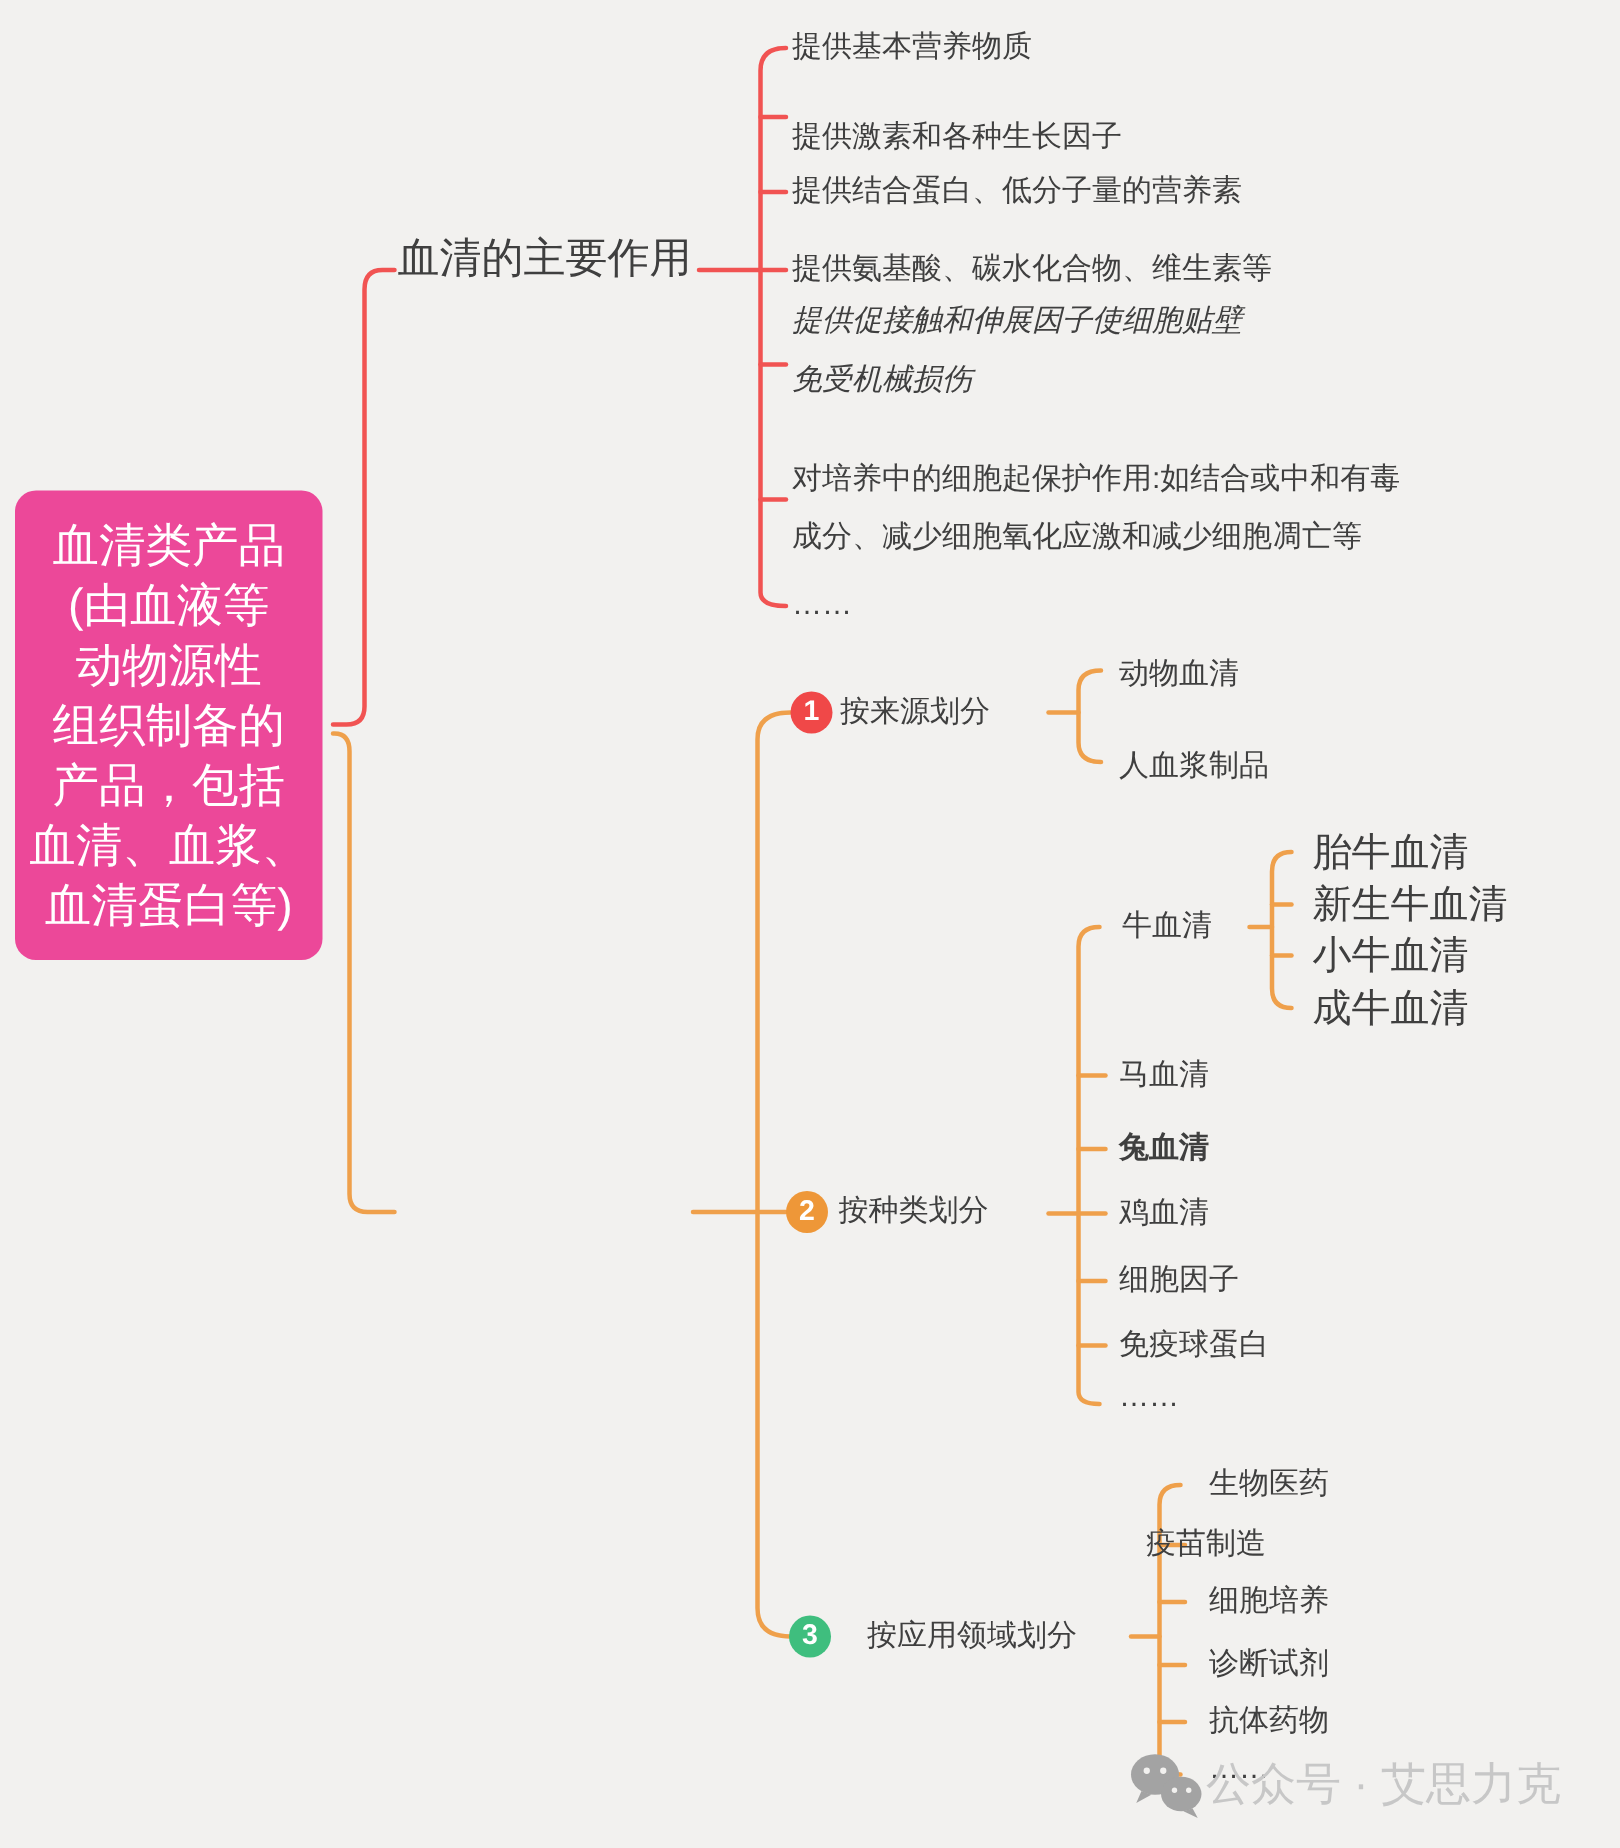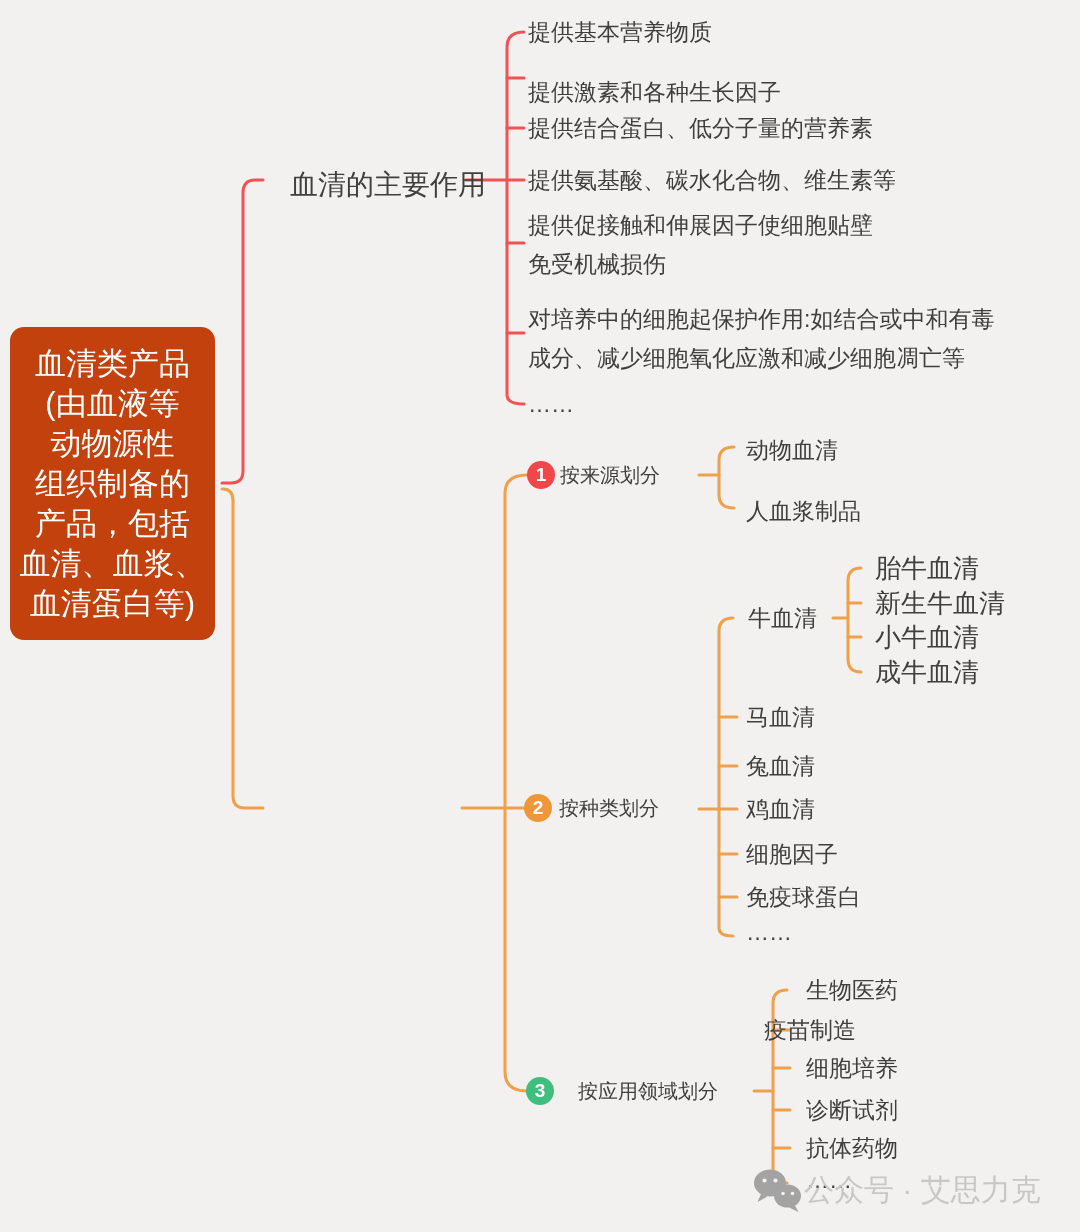--- a/index.html
+++ b/index.html
@@ -8,27 +8,27 @@
     background:#f2f1ef; color:#3f3f3f;
     font-family:"Liberation Sans", sans-serif;
   }
   svg.links { position:absolute; left:0; top:0; width:1080px; height:1232px; }
   svg.links path { fill:none; stroke-width:3; stroke-linecap:round; stroke-linejoin:round; }
   .red-line    { stroke:#f15352; }
   .orange-line { stroke:#efa04b; }
 
   .root-box {
     position:absolute; left:10px; top:327px; width:205px; height:313px;
-    background:#c2410c; border-radius:14px; color:#ffffff;
+    background:#ec4899; border-radius:14px; color:#ffffff;
     display:flex; align-items:center; justify-content:center;
     text-align:center; font-size:31px; line-height:40px; white-space:pre-line;
   }
   .node {
     position:absolute; transform:translateY(-50%);
-    white-space:pre-line; font-size:23px; line-height:39px; color:#3f3f3f;
+    white-space:pre-line; font-size:20px; line-height:39px; color:#3f3f3f;
   }
   .branch-label { font-size:28px; }
   .group-label  { font-size:20px; }
   .sub-node     { font-size:26px; }
   .badge {
     position:absolute; width:28px; height:28px; border-radius:50%;
     color:#fff; font-size:19px; font-weight:bold;
     display:flex; align-items:center; justify-content:center;
   }
   .badge-red    { background:#f04848; }
@@ -81,46 +81,46 @@
   </svg>
 
   <div class="root-box">血清类产品
 (由血液等
 动物源性
 组织制备的
 产品，包括
 血清、血浆、
 血清蛋白等)</div>
 
-  <div class="node branch-label" style="left:265px;top:184px;margin-left:25px;">血清的主要作用</div>
+  <div class="node branch-label" style="left:265px;top:172px;">血清的主要作用</div>
   <div class="node" style="left:528px;top:32px;">提供基本营养物质</div>
   <div class="node" style="left:528px;top:78px;margin-top:14px;">提供激素和各种生长因子</div>
   <div class="node" style="left:528px;top:128px;">提供结合蛋白、低分子量的营养素</div>
   <div class="node" style="left:528px;top:180px;">提供氨基酸、碳水化合物、维生素等</div>
-  <div class="node" style="left:528px;top:245px;">提供促接触和伸展因子使细胞贴壁
+  <div class="node" style="left:528px;top:234px;font-style:italic;">提供促接触和伸展因子使细胞贴壁
 免受机械损伤</div>
   <div class="node" style="left:528px;top:339px;">对培养中的细胞起保护作用:如结合或中和有毒
 成分、减少细胞氧化应激和减少细胞凋亡等</div>
   <div class="node" style="left:528px;top:404px;">……</div>
 
 
   <div class="badge badge-red" style="left:527px;top:461px;">1</div>
   <div class="node group-label" style="left:560px;top:475px;">按来源划分</div>
   <div class="node" style="left:746px;top:450px;">动物血清</div>
   <div class="node" style="left:746px;top:511px;">人血浆制品</div>
 
   <div class="badge badge-orange" style="left:524px;top:794px;">2</div>
   <div class="node group-label" style="left:559px;top:808px;">按种类划分</div>
   <div class="node" style="left:748px;top:618px;">牛血清</div>
   <div class="node sub-node" style="left:875px;top:568px;">胎牛血清</div>
   <div class="node sub-node" style="left:875px;top:603px;">新生牛血清</div>
   <div class="node sub-node" style="left:875px;top:637px;">小牛血清</div>
   <div class="node sub-node" style="left:875px;top:672px;">成牛血清</div>
   <div class="node" style="left:746px;top:717px;text-align:center;">马血清</div>
-  <div class="node" style="left:746px;top:766px;">兔血清</div>
+  <div class="node" style="left:746px;top:766px;font-weight:bold;">兔血清</div>
   <div class="node" style="left:746px;top:809px;">鸡血清</div>
   <div class="node" style="left:746px;top:854px;">细胞因子</div>
   <div class="node" style="left:746px;top:897px;">免疫球蛋白</div>
   <div class="node" style="left:746px;top:932px;">……</div>
 
   <div class="badge badge-green" style="left:526px;top:1077px;">3</div>
   <div class="node group-label" style="left:568px;top:1091px;margin-left:10px;">按应用领域划分</div>
   <div class="node" style="left:806px;top:990px;">生物医药</div>
   <div class="node" style="left:764px;top:1030px;">疫苗制造</div>
   <div class="node" style="left:806px;top:1068px;">细胞培养</div>

